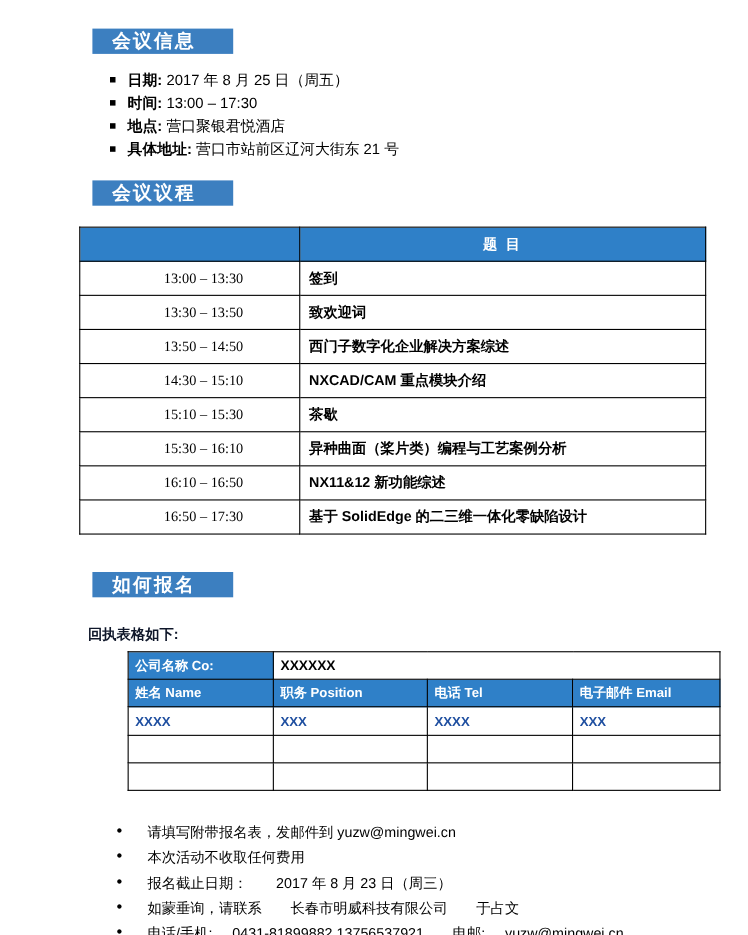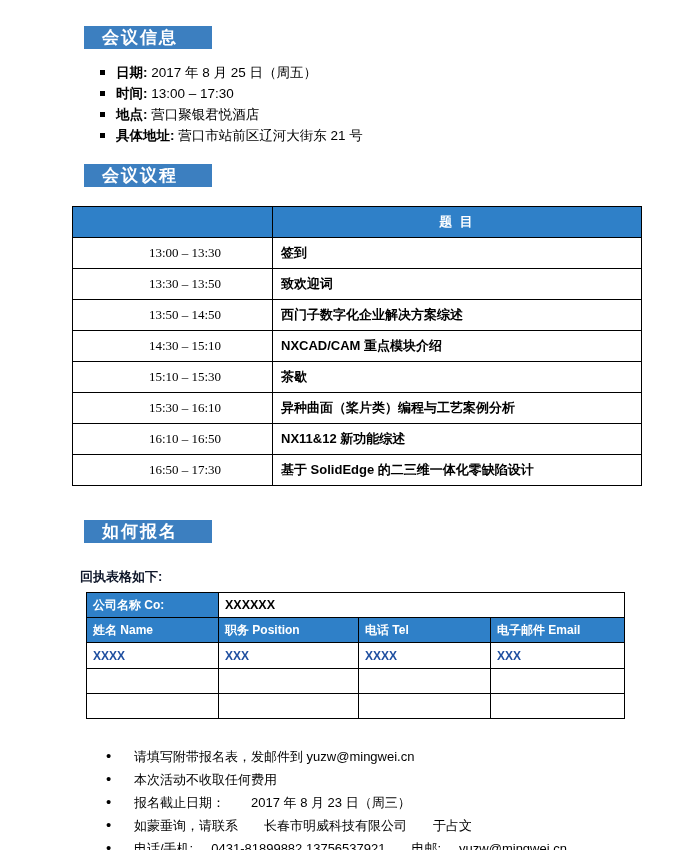--- a/index.html
+++ b/index.html
@@ -98,21 +98,21 @@
   
   .reg-label {
     margin: 22px 0 0 40px;
     font-size: 13px;
     font-weight: bold;
     color: #0f172a;
   }
   table.reg {
     border-collapse: collapse;
     width: 538px;
-    margin: 6px 0 0 46px;
+    margin: 6px 0 0 76px;
     table-layout: fixed;
   }
   table.reg td {
     border: 1px solid #000000;
     height: 24px;
     font-size: 12px;
     padding-left: 6px;
   }
   table.reg tr.co td {
     background: #2f80c8;

